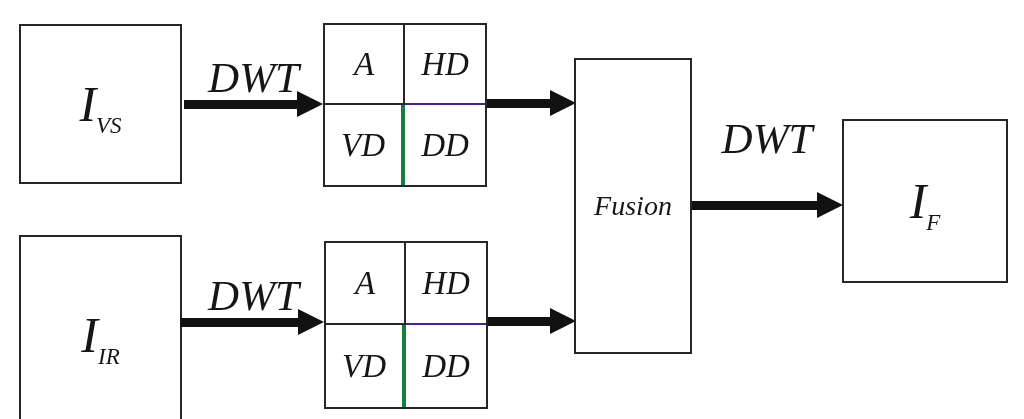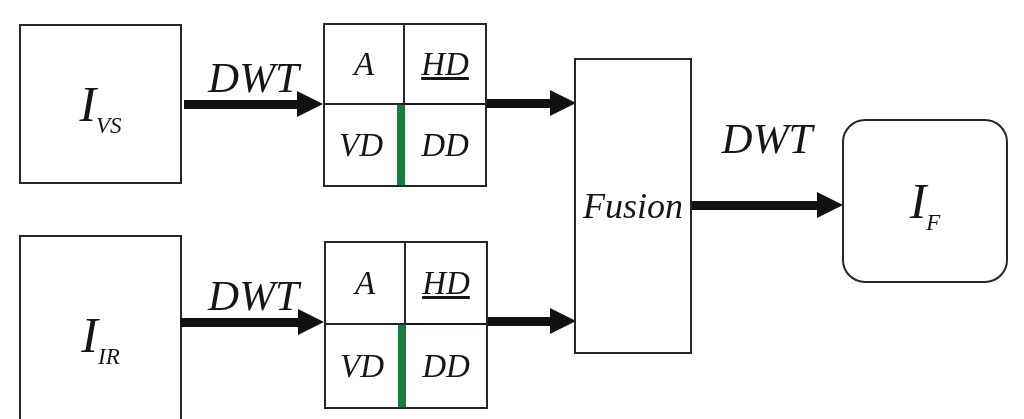--- a/index.html
+++ b/index.html
@@ -34,24 +34,24 @@
   }
   .image-label .sub {
     font-size: 23px;
     position: relative;
     top: 12px;
     letter-spacing: 0;
   }
   .box-ivs { left: 19px;  top: 24px;  width: 163px; height: 160px; }
   .box-iir { left: 19px;  top: 235px; width: 163px; height: 200px; }
   .box-fusion { left: 574px; top: 58px; width: 118px; height: 296px; }
-  .box-if  { left: 842px; top: 119px; width: 166px; height: 164px; border-radius: 23px; }
+  .box-if  { left: 842px; top: 119px; width: 166px; height: 164px; }
   .fusion-label {
     font-style: italic;
-    font-size: 36px;
+    font-size: 28px;
     line-height: 1;
     font-family: Liberation Serif, serif;
   }
   
   .subband-grid {
     position: absolute;
     border: 2px solid #262626;
     background: #ffffff;
     box-sizing: border-box;
     display: grid;
@@ -63,22 +63,22 @@
   .cell {
     display: flex;
     align-items: center;
     justify-content: center;
     font-style: italic;
     font-size: 33px;
     line-height: 1;
     box-sizing: border-box;
   }
   .cell-tl { border-right: 2px solid #262626; border-bottom: 2px solid #262626; }
-  .cell-tr { border-bottom: 2px solid #0f172a; text-decoration: underline; }
-  .cell-bl { border-right: 8px solid #15803d; }
+  .cell-tr { border-bottom: 2px solid #4c1d95; }
+  .cell-bl { border-right: 4px solid #15803d; }
   
   .arrow {
     position: absolute;
     height: 26px;
   }
   .arrow .shaft {
     position: absolute;
     left: 0;
     right: 20px;
     top: 8.5px;

